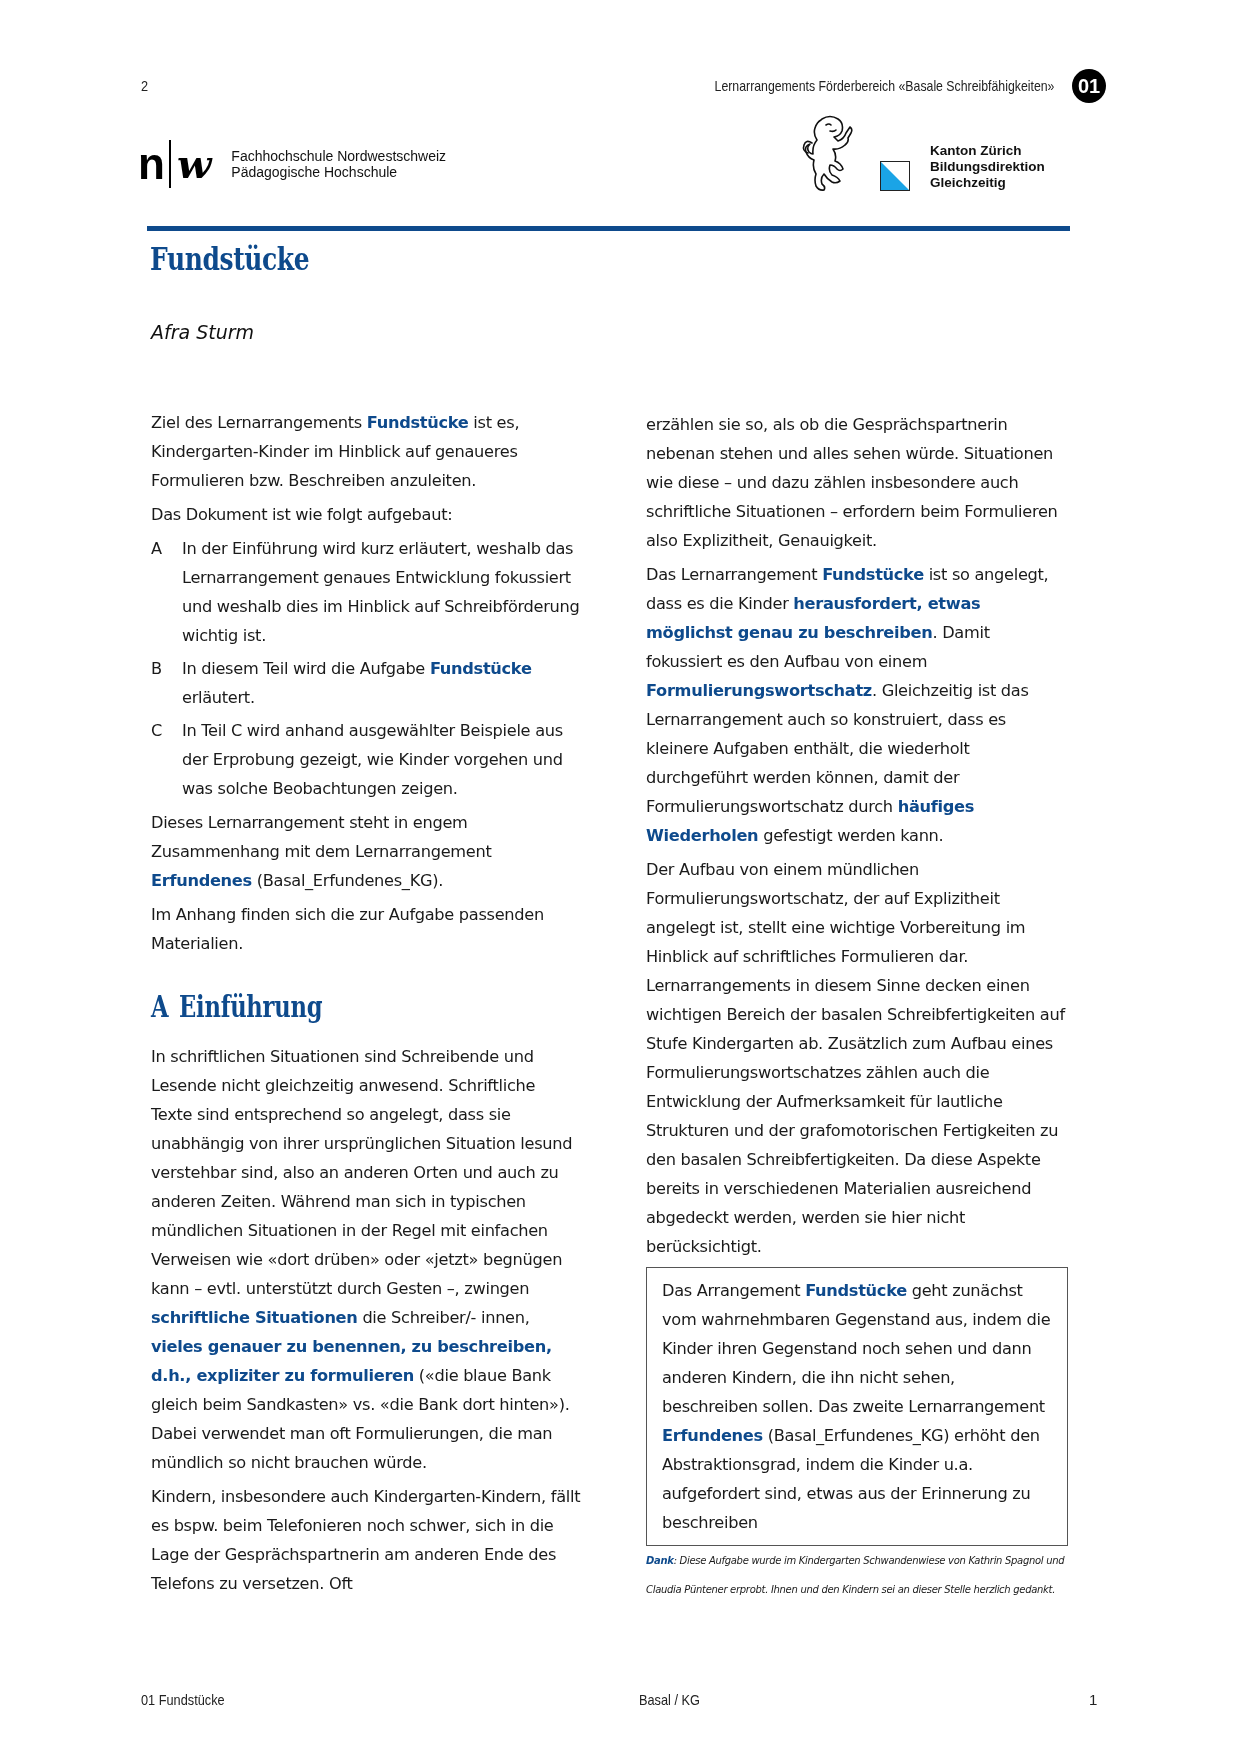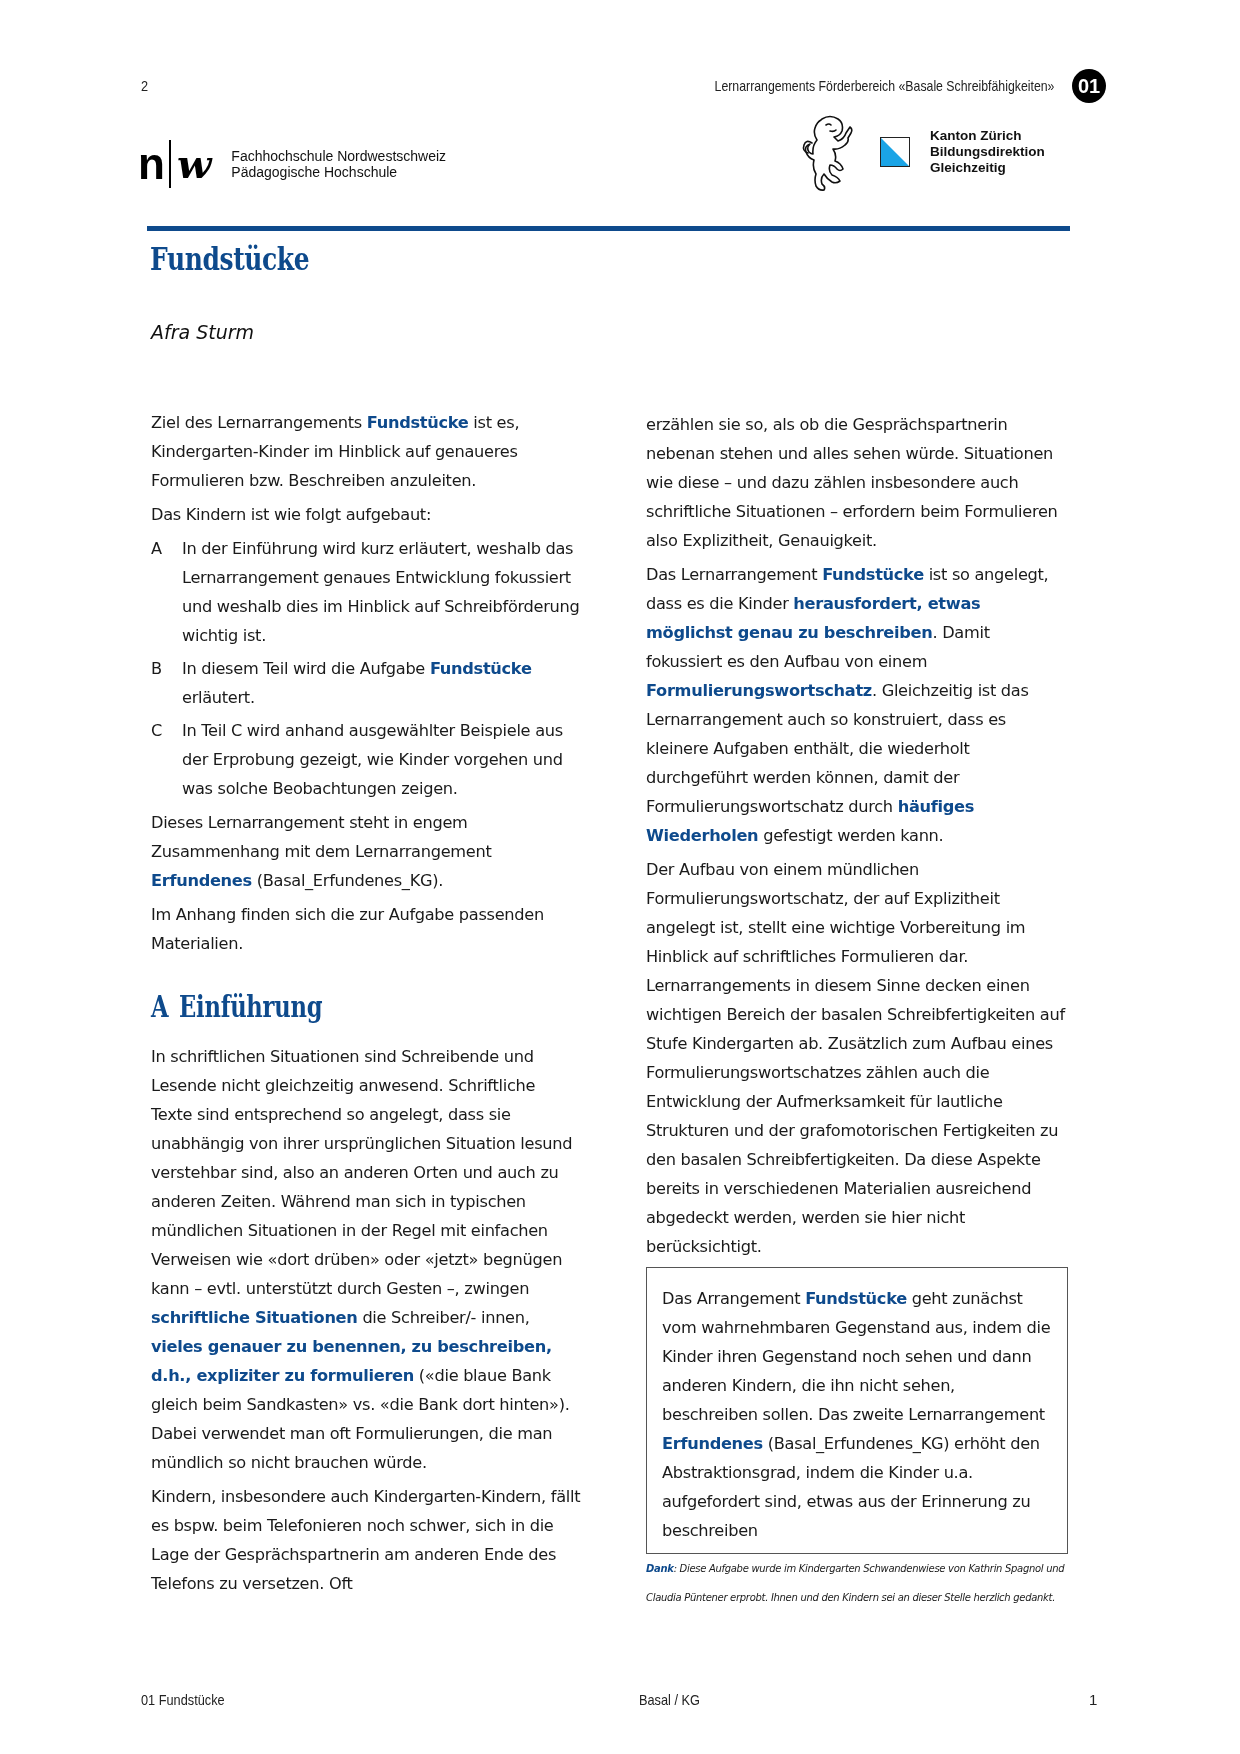--- a/index.html
+++ b/index.html
@@ -14,21 +14,21 @@
     .hdr-title { right: 186px; top: 77px; font-family: "Liberation Sans", sans-serif; font-size: 15px; color: #222; transform: scaleX(0.82); transform-origin: right; white-space: nowrap; }
     .hdr-badge { left: 1072px; top: 69px; width: 34px; height: 34px; border-radius: 50%; background: #000; color: #fff; font-family: "Liberation Sans", sans-serif; font-weight: bold; font-size: 20px; text-align: center; line-height: 34px; }
 
     
     .fhnw { left: 138px; top: 140px; display: flex; align-items: center; }
     .fhnw-n { font-family: "Liberation Sans", sans-serif; font-weight: bold; font-size: 44px; line-height: 44px; color: #000; letter-spacing: -1px; }
     .fhnw-bar { width: 2px; height: 48px; background: #000; margin: 0 6px 0 5px; }
     .fhnw-w { font-family: "DejaVu Serif", serif; font-style: italic; font-weight: bold; font-size: 40px; line-height: 40px; color: #000; }
     .fhnw-text { margin-left: 20px; font-family: "Liberation Sans", sans-serif; font-size: 14px; line-height: 16px; color: #111; }
 
-    .zh { left: 800px; top: 113px; display: flex; align-items: center; gap: 6px; }
+    .zh { left: 800px; top: 113px; display: flex; align-items: flex-end; gap: 6px; }
     .lion { width: 62px; height: 78px; }
     .zh-flag { width: 28px; height: 28px; border: 1px solid #222; margin-left: 12px; position: relative; overflow: hidden; background: #fff; }
     .zh-flag::after { content: ""; position: absolute; left: 0; top: 0; width: 0; height: 0; border-top: 28px solid transparent; border-left: 28px solid #1aa4e6; transform: rotate(0deg); }
     .zh-text { margin-left: 14px; font-family: "Liberation Sans", sans-serif; font-weight: bold; font-size: 13.5px; line-height: 16px; color: #111; }
 
     .rule { left: 147px; top: 226px; width: 923px; height: 5px; background: #0e4a8c; }
 
     .doc-title { left: 150px; top: 240px; font-family: "DejaVu Serif", serif; font-weight: bold; font-size: 32px; color: #0e4a8c; transform: scaleX(0.78); transform-origin: left; letter-spacing: -0.5px; }
     .author { left: 151px; top: 321px; font-family: "DejaVu Sans", sans-serif; font-style: italic; font-size: 19px; color: #111; }
 
@@ -39,21 +39,21 @@
     .col-right { left: 646px; top: 410px; width: 422px; }
     .hl { color: #0e4a8c; font-weight: bold; }
 
     .list { margin: 0 0 5px 0; padding: 0; list-style: none; }
     .list li { display: flex; margin-bottom: 4px; }
     .list .mk { width: 31px; flex: none; }
 
     .sec-head { font-family: "DejaVu Serif", serif; font-weight: bold; font-size: 29px; color: #0e4a8c; transform: scaleX(0.78); transform-origin: left; margin: 31px 0 17px 0; line-height: 36px; white-space: nowrap; }
     .sec-letter { display: inline-block; width: 36px; }
 
-    .box { border: 1px solid #555; padding: 16px 15px 8px 15px; margin: 6px 0 0 0; }
+    .box { border: 1px solid #555; padding: 8px 15px 8px 15px; margin: 6px 0 0 0; }
     .box p { margin: 0; }
 
     .thanks { font-style: italic; font-size: 10px; line-height: 29px; margin-top: 12px; }
     .thanks .hl { font-style: italic; }
 
     
     .ft-left { left: 141px; top: 1691px; font-family: "Liberation Sans", sans-serif; font-size: 15px; color: #222; transform: scaleX(0.85); transform-origin: left; white-space: nowrap; }
     .ft-mid { left: 639px; top: 1691px; font-family: "Liberation Sans", sans-serif; font-size: 15px; color: #222; transform: scaleX(0.85); transform-origin: left; white-space: nowrap; }
     .ft-right { left: 1089px; top: 1691px; font-family: "Liberation Sans", sans-serif; font-size: 15px; color: #222; }
   </style>
@@ -93,21 +93,21 @@
 
 <div class="abs rule"></div>
 
 <h1 class="abs doc-title" style="margin:0">Fundstücke</h1>
 <div class="abs author">Afra Sturm</div>
 
 <div class="abs col col-left">
   <p>
     <span>Ziel des Lernarrangements </span><span class="hl">Fundstücke</span><span> ist es, Kindergarten-Kinder im Hinblick auf genaueres Formulieren bzw. Beschreiben anzuleiten.</span>
   </p>
-  <p>Das Kindern ist wie folgt aufgebaut:</p>
+  <p>Das Dokument ist wie folgt aufgebaut:</p>
   <ul class="list">
     <li>
       <span class="mk">A</span>
       <span><span>In der Einführung wird kurz erläutert, weshalb das Lernarrangement genaues Entwicklung fokussiert und weshalb dies im Hinblick auf Schreibförderung wichtig ist.</span></span>
     </li>
     <li>
       <span class="mk">B</span>
       <span><span>In diesem Teil wird die Aufgabe </span><span class="hl">Fundstücke</span><span> erläutert.</span></span>
     </li>
     <li>

